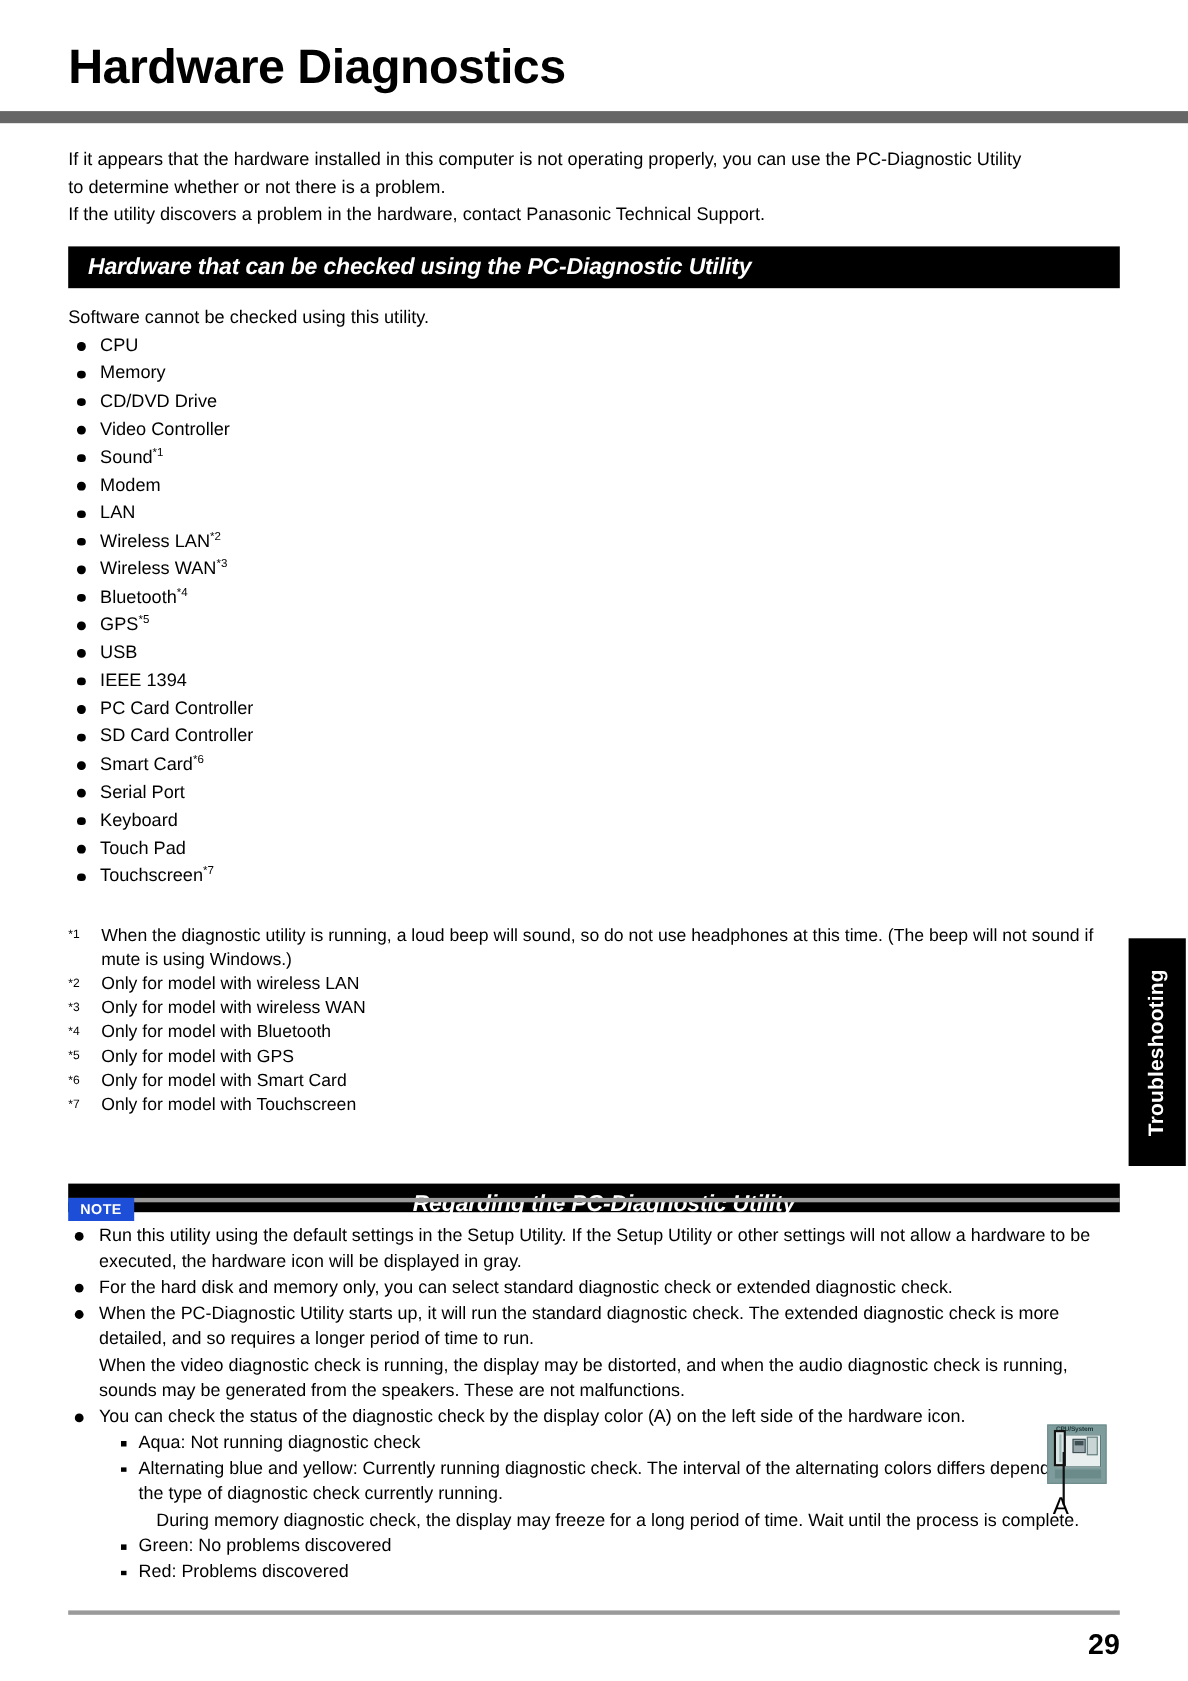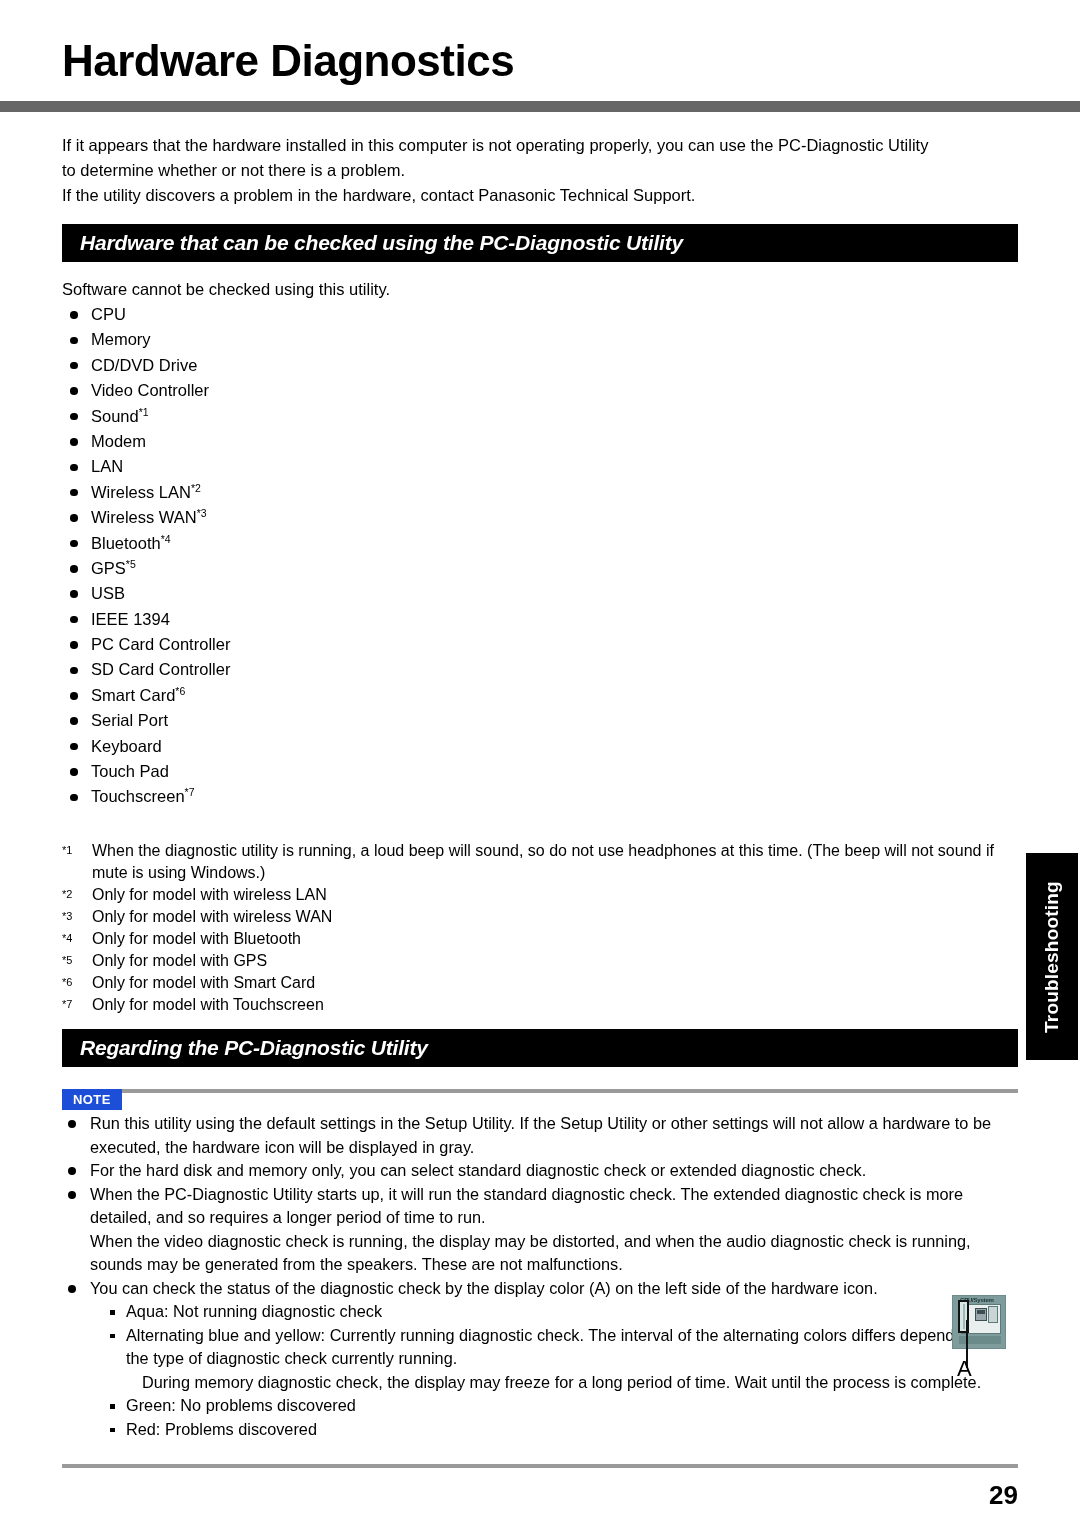--- a/index.html
+++ b/index.html
@@ -62,21 +62,21 @@
     font-size: 21px;
     font-weight: bold;
     line-height: 38px;
     padding-left: 18px;
     box-sizing: border-box;
     letter-spacing: -0.2px;
     white-space: nowrap;
     font-style: italic;
   }
   .section-bar.bar1 { top: 224px; height: 38px; }
-  .section-bar.bar2 { top: 1029px; height: 38px; }
+  .section-bar.bar2 { top: 1076px; height: 26px; text-align: center; }
 
   
   .lead-line {
     position: absolute;
     left: 62px;
     top: 278px;
     font-size: 16.5px;
     line-height: 22px;
   }
 

